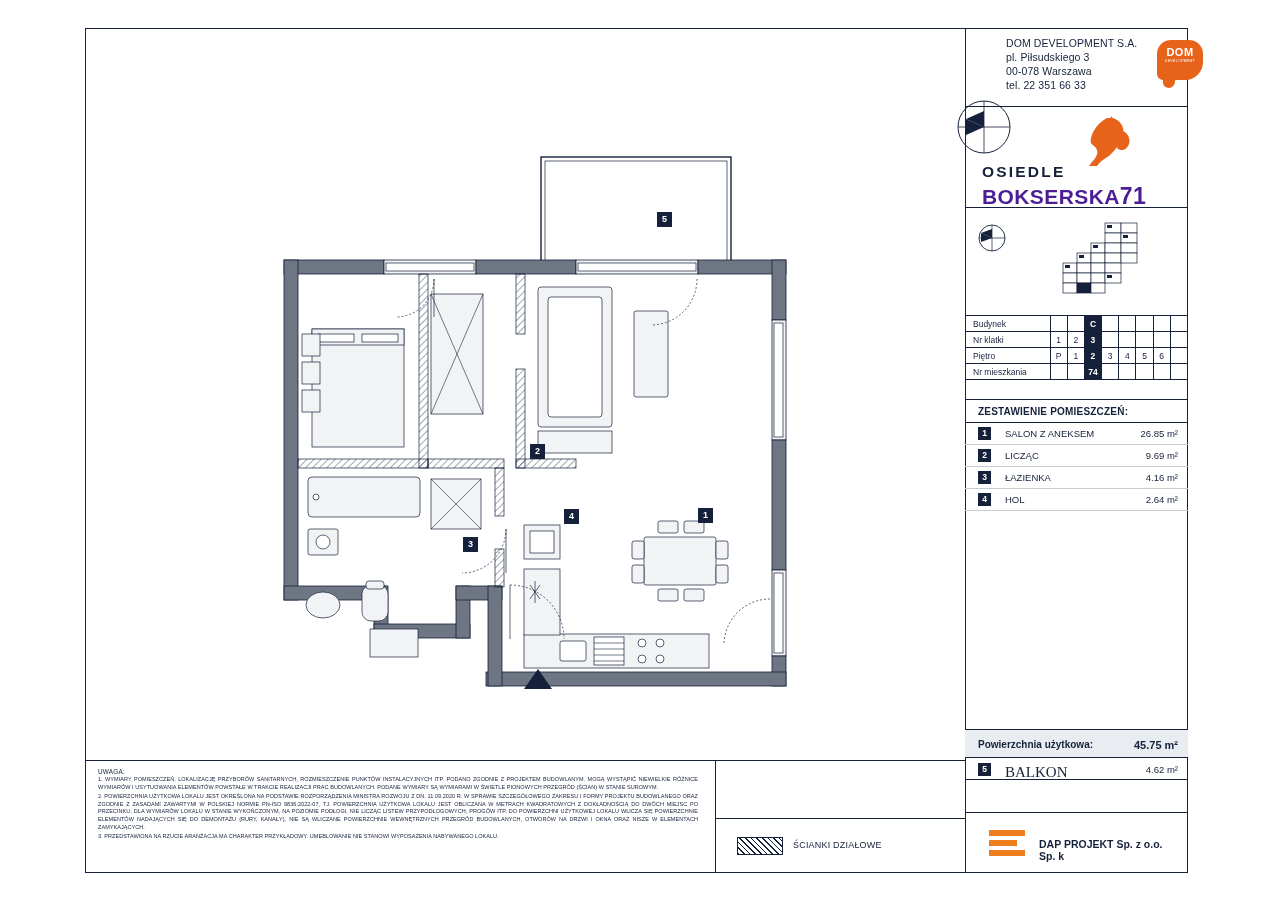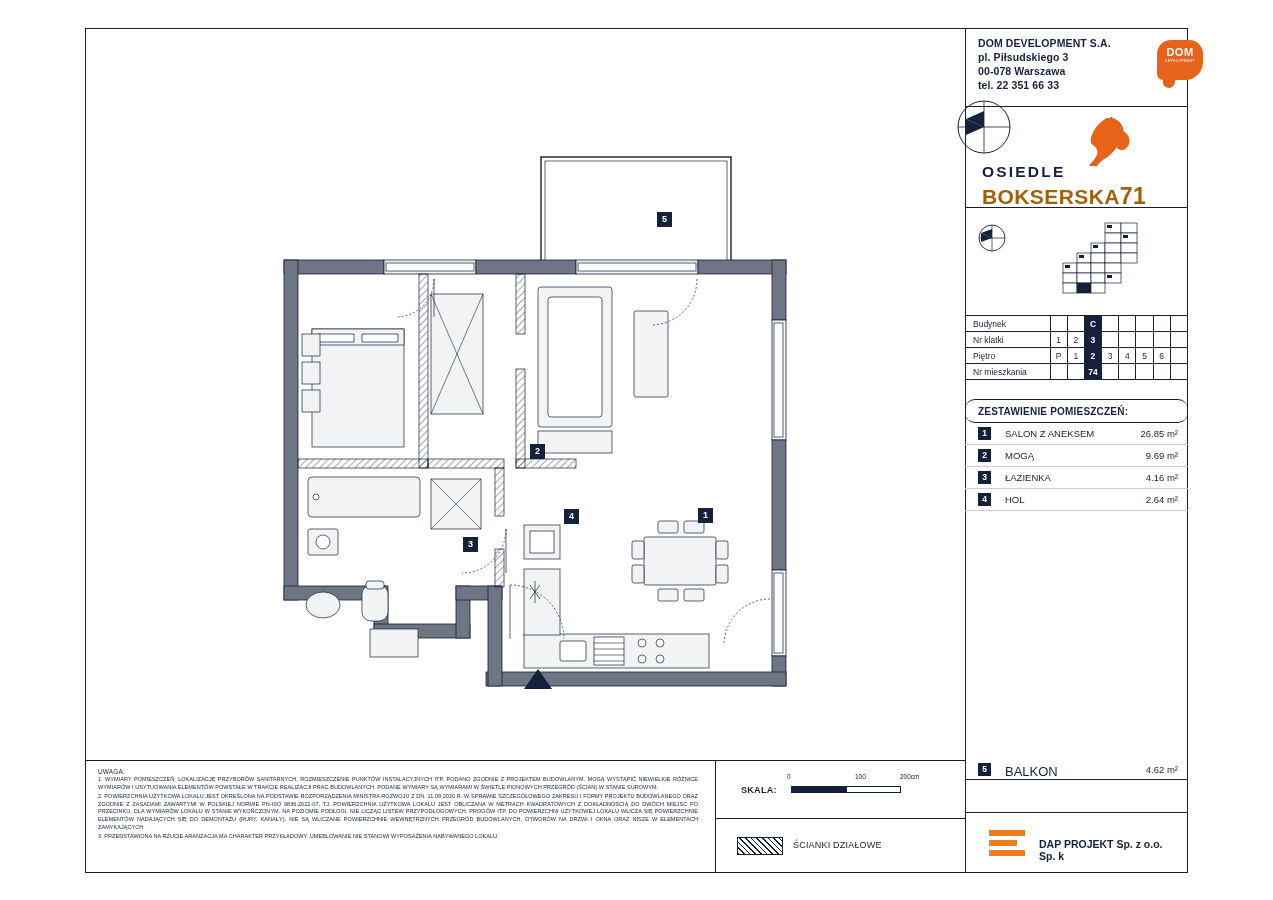--- a/index.html
+++ b/index.html
@@ -2,62 +2,62 @@
 <html><head>
 <meta charset="utf-8">
 <style>
   html,body{margin:0;padding:0;background:#ffffff;}
   body{width:1273px;height:900px;font-family:"Liberation Sans",sans-serif;color:#15213b;position:relative;overflow:hidden;}
   .sheet{position:absolute;left:0;top:0;width:1273px;height:900px;}
   .frame{position:absolute;left:85px;top:28px;width:1103px;height:845px;border:1px solid #15213b;box-sizing:border-box;}
 
   
   .rightcol{position:absolute;left:965px;top:28px;width:223px;height:845px;border-left:1px solid #15213b;box-sizing:border-box;}
-  .dev-block{position:absolute;left:978px;top:36px;width:170px;font-size:10.5px;line-height:14px;font-weight:bold;letter-spacing:.1px;}
+  .dev-block{position:absolute;left:1006px;top:36px;width:170px;font-size:10.5px;line-height:14px;font-weight:normal;letter-spacing:.1px;}
   .dev-block div{white-space:nowrap;}
   .dom-logo{position:absolute;left:1157px;top:38px;width:46px;height:46px;}
   .dom-logo .blob{position:absolute;left:0;top:2px;width:46px;height:40px;background:#e8631a;border-radius:14px 14px 18px 6px;}
   .dom-logo .blob:after{content:"";position:absolute;left:6px;bottom:-8px;width:12px;height:14px;background:#e8631a;border-radius:0 0 8px 8px;transform:rotate(12deg);}
   .dom-logo .txt{position:absolute;left:0;top:8px;width:46px;text-align:center;color:#fff;font-size:11px;font-weight:bold;letter-spacing:.5px;}
   .dom-logo .sub{position:absolute;left:0;top:21px;width:46px;text-align:center;color:#fff;font-size:3.6px;letter-spacing:.3px;}
 
   .sep-h{position:absolute;left:965px;width:223px;height:1px;background:#15213b;}
 
   .estate{position:absolute;left:965px;top:106px;width:257px;height:101px;}
   .estate .horse{position:absolute;left:112px;top:8px;width:56px;height:58px;}
   .estate .e1{position:absolute;left:17px;top:57px;font-size:15.5px;letter-spacing:2.2px;font-weight:bold;color:#15213b;}
-  .estate .e2{position:absolute;left:17px;top:77px;font-size:21px;letter-spacing:.4px;font-weight:bold;color:#a16207;}
+  .estate .e2{position:absolute;left:17px;top:77px;font-size:21px;letter-spacing:.4px;font-weight:bold;color:#4c1d95;}
   .estate .e2 b{font-size:23px;}
 
   .keyplan{position:absolute;left:965px;top:207px;width:223px;height:108px;}
   .kp-compass{position:absolute;left:12px;top:16px;width:30px;height:30px;}
   .kp-img{position:absolute;left:86px;top:12px;width:122px;height:84px;}
 
   .tbl-sel{position:absolute;left:965px;top:315px;width:223px;font-size:8.5px;}
   .tbl-sel table{border-collapse:collapse;width:223px;padding-left:44px;}
   .tbl-sel td{border:1px solid #15213b;height:16px;box-sizing:border-box;}
   .tbl-sel td.lbl{width:85px;padding-left:8px;font-size:8.5px;border-left:none;}
   .tbl-sel td.cell{width:17.2px;text-align:center;font-size:8.5px;}
   .tbl-sel td.cell.on{background:#15213b;color:#fff;font-weight:bold;}
 
-  .zest-title{position:absolute;left:965px;top:399px;width:223px;height:24px;border-top:1px solid #15213b;border-bottom:1px solid #15213b;box-sizing:border-box;border-radius:10px;}
+  .zest-title{position:absolute;left:965px;top:399px;width:223px;height:24px;border-top:1px solid #15213b;border-bottom:1px solid #15213b;box-sizing:border-box;}
   .zest-title span{position:absolute;left:13px;top:6px;font-size:10px;font-weight:bold;letter-spacing:.2px;}
 
   .rooms{position:absolute;left:965px;top:423px;width:223px;}
   .room{position:relative;height:21px;border-bottom:1px solid #c9ccd4;}
   .room .num{position:absolute;left:13px;top:4px;width:13px;height:13px;background:#15213b;color:#fff;font-size:8.5px;font-weight:bold;text-align:center;line-height:13px;}
   .room .nm{position:absolute;left:40px;top:5px;font-size:9.5px;}
   .room .ar{position:absolute;right:10px;top:5px;font-size:9.5px;text-align:center;}
 
   .pu{position:absolute;left:965px;top:729px;width:223px;height:29px;background:#e9ecf1;border-top:1px solid #15213b;border-bottom:1px solid #15213b;box-sizing:border-box;}
   .pu .t{position:absolute;left:13px;top:9px;font-size:10px;font-weight:bold;}
   .pu .v{position:absolute;right:10px;top:9px;font-size:11px;font-weight:bold;}
   .balcony{position:absolute;left:965px;top:758px;width:223px;height:22px;border-bottom:1px solid #15213b;box-sizing:border-box;}
   .balcony .num{position:absolute;left:13px;top:5px;width:13px;height:13px;background:#15213b;color:#fff;font-size:8.5px;font-weight:bold;text-align:center;line-height:13px;}
-  .balcony .nm{position:absolute;left:40px;top:6px;font-size:13px;}
+  .balcony .nm{position:absolute;left:40px;top:6px;font-size:15px;font-family:Liberation Serif, serif;}
   .balcony .ar{position:absolute;right:10px;top:6px;font-size:9.5px;}
 
   .dap{position:absolute;left:965px;top:812px;width:204px;height:61px;}
   .dap .bars{position:absolute;left:24px;top:18px;width:36px;height:26px;}
   .dap .bars i{display:block;height:6px;background:#ee7d1e;margin-bottom:4px;}
   .dap .bars i:nth-child(2){width:28px;}
   .dap .bars i:nth-child(3){width:36px;}
   .dap .nm{position:absolute;left:74px;top:26px;font-size:10.5px;font-weight:bold;}
 
   
@@ -256,30 +256,20 @@
 
   <div class="notes">
     <div class="hd">UWAGA:</div>
     <div class="body">
       <p>1. WYMIARY POMIESZCZEŃ, LOKALIZACJĘ PRZYBORÓW SANITARNYCH, ROZMIESZCZENIE PUNKTÓW INSTALACYJNYCH ITP. PODANO ZGODNIE Z PROJEKTEM BUDOWLANYM. MOGĄ WYSTĄPIĆ NIEWIELKIE RÓŻNICE WYMIARÓW I USYTUOWANIA ELEMENTÓW POWSTAŁE W TRAKCIE REALIZACJI PRAC BUDOWLANYCH. PODANE WYMIARY SĄ WYMIARAMI W ŚWIETLE PIONOWYCH PRZEGRÓD (ŚCIAN) W STANIE SUROWYM.</p>
       <p>2. POWIERZCHNIA UŻYTKOWA LOKALU JEST OKREŚLONA NA PODSTAWIE ROZPORZĄDZENIA MINISTRA ROZWOJU Z DN. 11.09.2020 R. W SPRAWIE SZCZEGÓŁOWEGO ZAKRESU I FORMY PROJEKTU BUDOWLANEGO ORAZ ZGODNIE Z ZASADAMI ZAWARTYMI W POLSKIEJ NORMIE PN-ISO 9836:2022-07, TJ. POWIERZCHNIA UŻYTKOWA LOKALU JEST OBLICZANA W METRACH KWADRATOWYCH Z DOKŁADNOŚCIĄ DO DWÓCH MIEJSC PO PRZECINKU, DLA WYMIARÓW LOKALU W STANIE WYKOŃCZONYM, NA POZIOMIE PODŁOGI, NIE LICZĄC LISTEW PRZYPODŁOGOWYCH, PROGÓW ITP. DO POWIERZCHNI UŻYTKOWEJ LOKALU WLICZA SIĘ POWIERZCHNIE ELEMENTÓW NADAJĄCYCH SIĘ DO DEMONTAŻU (RURY, KANAŁY), NIE SĄ WLICZANE POWIERZCHNIE WEWNĘTRZNYCH PRZEGRÓD BUDOWLANYCH, OTWORÓW NA DRZWI I OKNA ORAZ NISZE W ELEMENTACH ZAMYKAJĄCYCH.</p>
       <p>3. PRZEDSTAWIONA NA RZUCIE ARANŻACJA MA CHARAKTER PRZYKŁADOWY. UMEBLOWANIE NIE STANOWI WYPOSAŻENIA NABYWANEGO LOKALU.</p>
     </div>
   </div>
 
-  <div class="scale">
-    <div class="lab">SKALA:</div>
-    <div class="t0">0</div>
-    <div class="t1">100</div>
-    <div class="t2">200cm</div>
-    <div class="bar">
-      <div class="b1"></div>
-        <div class="b2"></div>
-    </div>
-  </div>
 
   <div class="legend">
     <div class="sw"></div>
     <div class="lb">ŚCIANKI DZIAŁOWE</div>
   </div>
 
   <div class="rightcol"></div>
 
   <div class="dev-block">
     <div>DOM DEVELOPMENT S.A.</div>
@@ -410,35 +400,39 @@
   </div>
 
   <div class="rooms">
     <div class="room">
       <div class="num">1</div>
       <div class="nm">SALON Z ANEKSEM</div>
       <div class="ar">26.85 m²</div>
     </div>
     <div class="room">
       <div class="num">2</div>
-      <div class="nm">MOGĄ</div>
+      <div class="nm">LICZĄC</div>
       <div class="ar">9.69 m²</div>
     </div>
     <div class="room">
       <div class="num">3</div>
       <div class="nm">ŁAZIENKA</div>
       <div class="ar">4.16 m²</div>
     </div>
     <div class="room">
       <div class="num">4</div>
       <div class="nm">HOL</div>
       <div class="ar">2.64 m²</div>
     </div>
   </div>
 
+  <div class="pu">
+    <div class="t">Powierzchnia użytkowa:</div>
+    <div class="v">45.75 m²</div>
+  </div>
 
   <div class="balcony">
     <div class="num">5</div>
     <div class="nm">BALKON</div>
     <div class="ar">4.62 m²</div>
   </div>
 
   <div class="sep-h" style="top:812px;"></div>
 
   <div class="dap">

